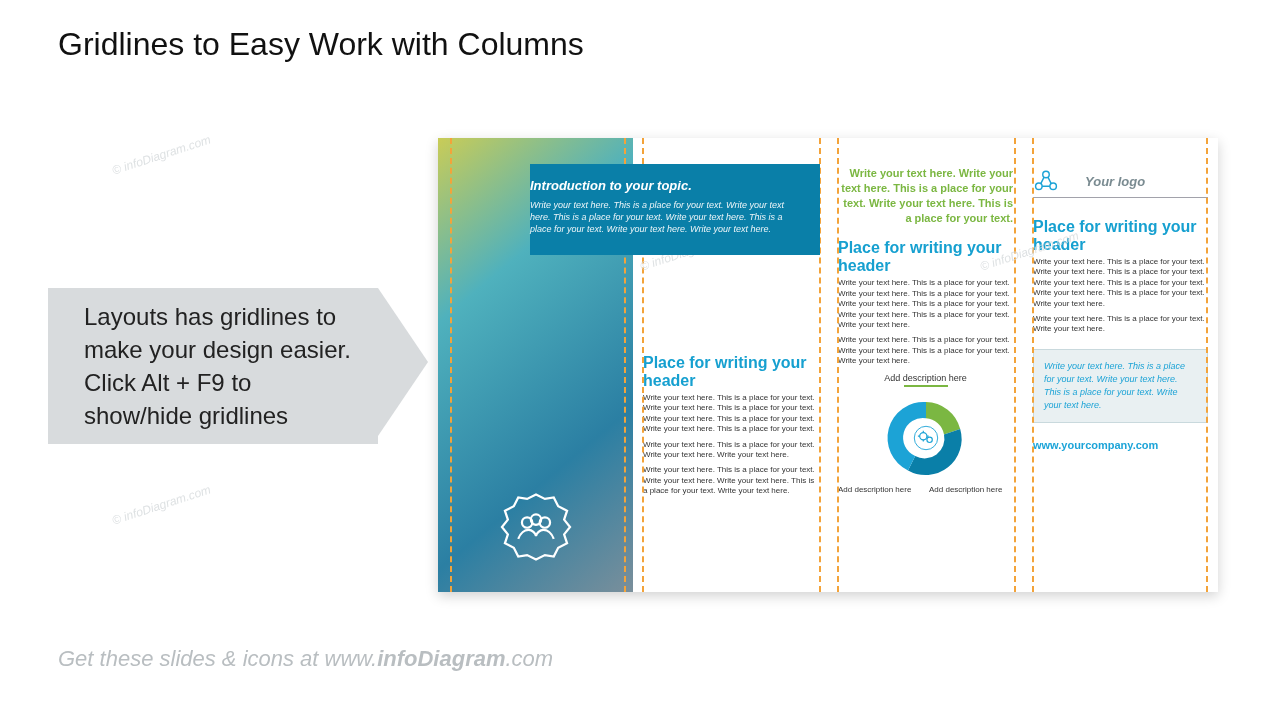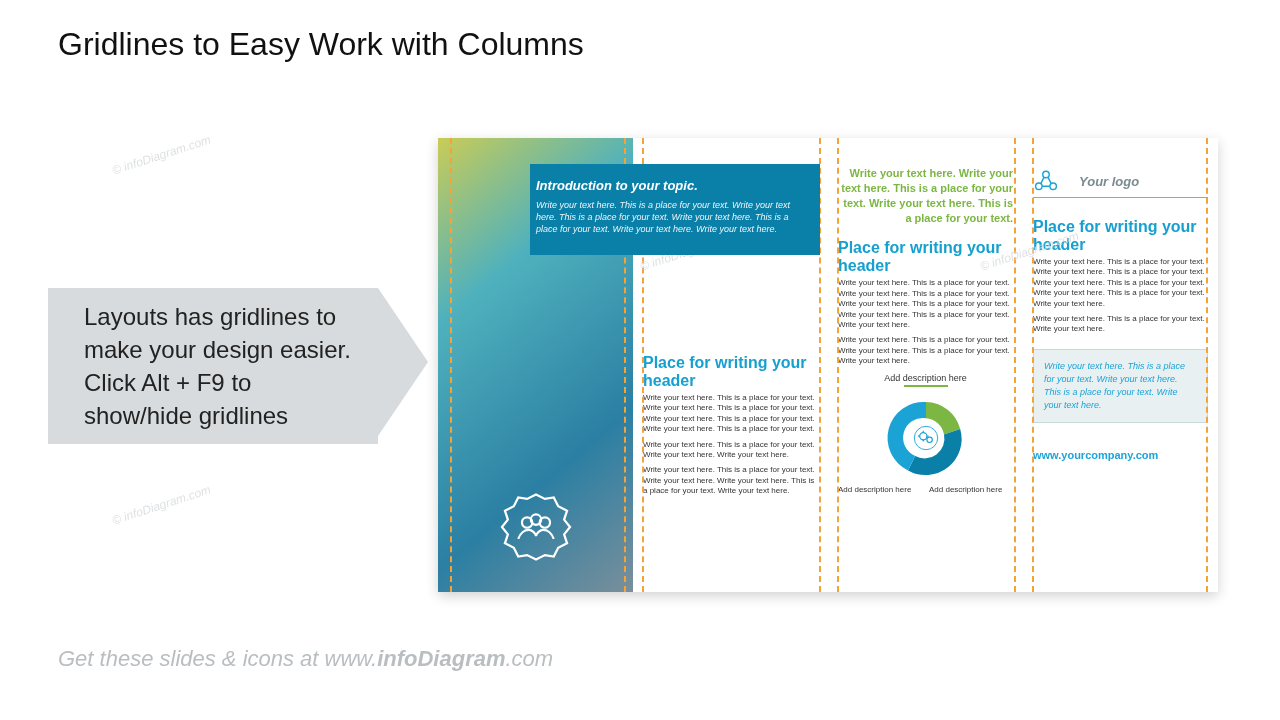--- a/index.html
+++ b/index.html
@@ -76,52 +76,52 @@
     justify-content: center;
   }
   .badge svg { width: 74px; height: 74px; }
   .introbox {
     position: absolute;
     top: 26px;
     left: 92px;
     width: 290px;
     background: #0a7fa8;
     color: #fff;
-    padding: 14px 16px 14px 6px;
+    padding: 14px 16px 14px 0;
     box-sizing: border-box;
     font-style: italic;
     z-index: 5;
   }
   .introbox .h { font-weight: 700; font-size: 13px; margin-bottom: 6px; }
   .introbox .p { font-size: 9px; line-height: 1.35; margin-bottom: 6px; opacity: .92; }
   .header-blue { color: #16a0d0; font-weight: 700; font-size: 16px; margin: 6px 0 3px; }
   .header-green { color: #7bb742; font-weight: 700; font-size: 11px; line-height: 1.35; text-align: right; }
   .body-tiny { font-size: 8px; line-height: 1.3; color: #333; margin: 0 0 5px; }
   .col2 { padding-top: 210px; }
   .desc-center { text-align: center; font-size: 9px; color: #333; margin: 6px 0 2px; }
   .divider-green { width: 44px; height: 2px; background: #7bb742; margin: 2px auto 6px; }
   .wheel { width: 90px; height: 90px; margin: 2px auto 0; position: relative; }
   .wheel svg { width: 100%; height: 100%; }
   .desc-row { display: flex; justify-content: space-between; font-size: 8px; color: #333; margin-top: 2px; }
   .desc-row span { width: 48%; }
-  .logo-row { display: flex; align-items: center; gap: 20px; margin: 20px 0 0; }
+  .logo-row { display: flex; align-items: center; gap: 26px; margin: 20px 0 0; }
   .logo-row .mark { width: 26px; height: 26px; color: #1ca3d6; }
   .logo-row .txt { color: #7a8b91; font-style: italic; font-weight: 700; font-size: 13px; }
   .logo-underline { height: 1px; background: #556; opacity: .55; margin: 3px 0 20px; }
   .bluebox {
     background: #e9f0f2;
     border: 1px solid #c9d9dd;
     font-style: italic;
     color: #1ca3d6;
     font-size: 9px;
     line-height: 1.45;
     padding: 10px 10px;
     margin-top: 14px;
   }
-  .site-link { color: #1da4d8; font-weight: 700; font-size: 11px; margin-top: 26px; }
+  .site-link { color: #1da4d8; font-weight: 700; font-size: 11px; margin-top: 16px; }
   .footer {
     position: absolute;
     bottom: 48px;
     left: 58px;
     font-size: 22px;
     color: #b9bec1;
     font-style: italic;
   }
   .footer .brand b { font-weight: 700; }
   .wm { position: absolute; color: #d8dcde; font-style: italic; font-size: 12px; transform: rotate(-18deg); opacity: .85; pointer-events: none; }

